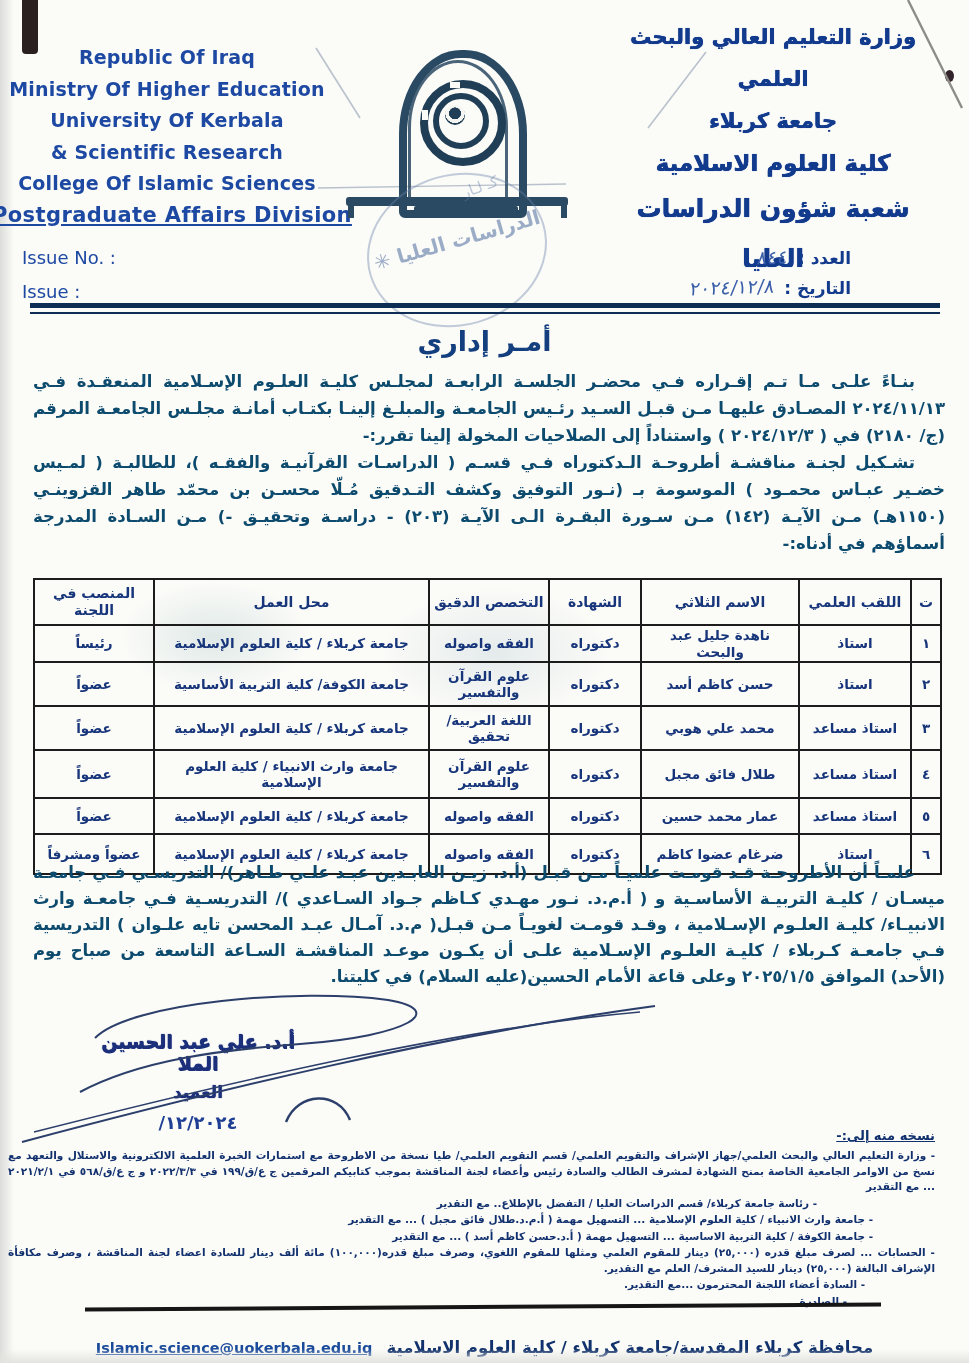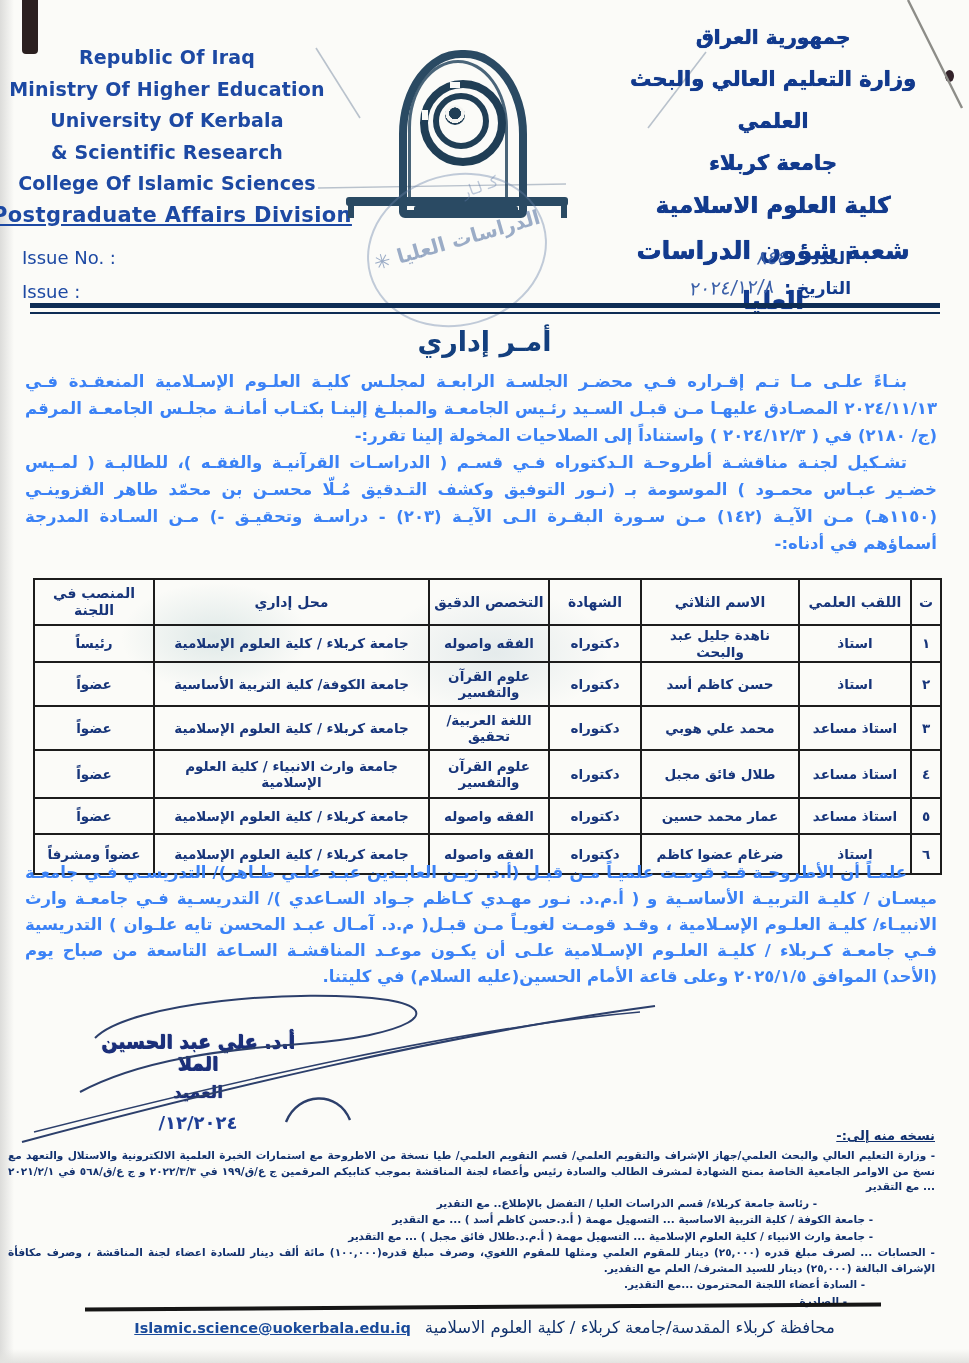--- a/index.html
+++ b/index.html
@@ -62,22 +62,22 @@
   .hand{font-family:"DejaVu Sans",sans-serif;color:#3a5fa8;font-size:19px;
     transform:skewX(-8deg) rotate(-2deg);display:inline-block;font-weight:normal;letter-spacing:2px;}
   
   .rule-top{left:30px;top:303px;width:910px;height:4px;
     border-top:5px solid #0e2d55;border-bottom:2px solid #0e2d55;}
   .rule-bottom{left:85px;top:1305px;width:796px;height:0;
     border-top:4px solid #161616;transform:rotate(-.35deg);}
   
   .doc-title{left:0;top:326px;width:100%;text-align:center;direction:rtl;
     color:#133f7e;font-size:27px;font-weight:bold;letter-spacing:1px;}
-  .body-par{right:32px;width:912px;direction:rtl;text-align:justify;
-    color:#3b82f6;font-weight:bold;font-size:16.5px;line-height:27px;}
+  .body-par{right:24px;width:912px;direction:rtl;text-align:justify;
+    color:#0c4a6e;font-weight:bold;font-size:16.5px;line-height:27px;}
   .body-par p{margin:0;text-indent:30px;}
   #p1{top:368px;}
   #p2{top:449px;}
   #p3{top:860px;line-height:26px;}
   
   .cmt-table{left:33px;top:578px;width:907px;border-collapse:collapse;direction:rtl;
     table-layout:fixed;color:#17357a;font-weight:bold;}
   .cmt-table th,.cmt-table td{border:2px solid #1c1c1c;text-align:center;vertical-align:middle;
     padding:1px 2px;font-size:13.5px;line-height:1.2;}
   .cmt-table th{font-size:14px;}
@@ -98,21 +98,21 @@
     font-weight:bold;font-size:13px;text-decoration:underline;}
   .cc-list{right:34px;left:8px;top:1148px;direction:rtl;color:#11306e;
     font-weight:bold;font-size:10.5px;line-height:15.5px;text-align:right;}
   .cc-list .item{margin-bottom:1px;}
   .cc-list .j{text-align:justify;}
   .ind1{padding-right:118px;} .ind2{padding-right:62px;} .ind3{padding-right:62px;}
   .ind4{padding-right:70px;} .ind5{padding-right:88px;}
   
   .bottom-bar{left:0;top:1318px;width:100%;display:flex;direction:rtl;
     justify-content:center;align-items:baseline;gap:14px;}
-  .bottom-ar{color:#10316b;font-weight:normal;font-size:16.5px;direction:rtl;}
+  .bottom-ar{color:#10316b;font-weight:bold;font-size:16.5px;direction:rtl;margin-top:20px;}
   .bottom-mail{color:#1a4b9b;font-size:14.5px;text-decoration:underline;direction:ltr;font-weight:bold;}
   
   .art{pointer-events:none;}
   .corner-bar{left:22px;top:0;width:16px;height:54px;background:#2b2020;border-radius:0 0 4px 4px;}
   .ink-dot{left:945px;top:70px;width:9px;height:12px;background:#33232a;border-radius:50%;}
   svg.overlay{position:absolute;left:0;top:0;pointer-events:none;}
 </style>
 </head>
 <body>
 
@@ -154,21 +154,20 @@
     <div class="abs logo-base2"></div>
     <div class="abs base-tick" style="left:348px;top:204px;"></div>
     <div class="abs base-tick" style="left:561px;top:204px;"></div>
   </div>
 
   <div class="abs stamp"></div>
   <div class="abs stamp-text2">كـ لـار</div>
   <div class="abs stamp-text">✳ الدراسات العليا</div>
 
   <div class="abs ar-header">
-    <div class="ar-h1">جمهورية العراق</div>
     <div class="ar-h2">وزارة التعليم العالي والبحث العلمي</div>
     <div class="ar-h3">جامعة كربلاء</div>
     <div class="ar-h4">كلية العلوم الاسلامية</div>
     <div class="ar-h5">شعبة شؤون الدراسات العليا</div>
   </div>
   <div class="abs ar-meta">
     <div class="row">
       <span class="lbl">العدد :</span>
       <span class="hand">٨٤٤</span>
     </div>
@@ -202,21 +201,21 @@
         <col class="c-work">
         <col class="c-role">
     </colgroup>
     <tbody>
         <tr class="hrow">
       <th>ت</th>
       <th>اللقب العلمي</th>
       <th>الاسم الثلاثي</th>
       <th>الشهادة</th>
       <th>التخصص الدقيق</th>
-      <th>محل إداري</th>
+      <th>محل العمل</th>
       <th>المنصب في اللجنة</th>
     </tr>
     <tr class="r1">
       <td>١</td>
       <td>استاذ</td>
       <td>ناهدة جليل عبد والبحث</td>
       <td>دكتوراه</td>
       <td>الفقه واصوله</td>
       <td>جامعة كربلاء / كلية العلوم الإسلامية</td>
       <td>رئيساً</td>
@@ -283,22 +282,22 @@
     <path d="M 22 1142 C 210 1092, 440 1035, 655 1006" fill="none" stroke="#2c3f6b" stroke-width="2"></path>
     <path d="M 34 1132 C 230 1082, 460 1028, 640 1012" fill="none" stroke="#2c3f6b" stroke-width="1.6"></path>
     <path d="M 95 1038 C 130 1002, 300 988, 388 1000 C 448 1010, 410 1036, 300 1044 C 220 1050, 140 1060, 80 1092" fill="none" stroke="#2c3f6b" stroke-width="2"></path>
     <path d="M 286 1122 C 298 1092, 338 1090, 350 1120" fill="none" stroke="#2c3f6b" stroke-width="2.4"></path>
   </svg>
 
   <div class="abs cc-head">نسخه منه إلى:-</div>
   <div class="abs cc-list">
     <div class="item j">- وزارة التعليم العالي والبحث العلمي/جهاز الإشراف والتقويم العلمي/ قسم التقويم العلمي/ طيا نسخة من الاطروحة مع استمارات الخبرة العلمية الالكترونية  والاستلال والتعهد مع نسخ من الاوامر الجامعية الخاصة بمنح الشهادة لمشرف الطالب والسادة رئيس وأعضاء لجنة المناقشة بموجب كتابيكم المرقمين ج ع/ق/١٩٩ في ٢٠٢٢/٣/٣  و ج ع/ق/٥٦٨ في ٢٠٢١/٢/١ ... مع التقدير</div>
     <div class="item ind1">- رئاسة جامعة كربلاء/ قسم الدراسات العليا / التفضل بالإطلاع.. مع التقدير</div>
+    <div class="item ind3">- جامعة وارث الانبياء / كلية العلوم الإسلامية  ... التسهيل مهمة ( أ.م.د.طلال فائق مجبل ) ... مع التقدير</div>
     <div class="item ind2">- جامعة الكوفة / كلية التربية الاساسية ... التسهيل مهمة ( أ.د.حسن كاظم أسد ) ... مع التقدير</div>
-    <div class="item ind3">- جامعة وارث الانبياء / كلية العلوم الإسلامية  ... التسهيل مهمة ( أ.م.د.طلال فائق مجبل ) ... مع التقدير</div>
     <div class="item j">- الحسابات ... لصرف مبلغ قدره (٢٥,٠٠٠) دينار للمقوم العلمي ومثلها للمقوم اللغوي، وصرف مبلغ قدره(١٠٠,٠٠٠) مائة ألف دينار للسادة اعضاء لجنة المناقشة ، وصرف مكافأة الإشراف البالغة (٢٥,٠٠٠) دينار للسيد المشرف/ العلم مع التقدير.</div>
     <div class="item ind4">- السادة أعضاء اللجنة المحترمون ...مع التقدير.</div>
     <div class="item ind5">- الصادرة.</div>
   </div>
 
   <div class="abs rule-bottom"></div>
   <div class="abs bottom-bar">
     <span class="bottom-ar">محافظة كربلاء المقدسة/جامعة كربلاء / كلية العلوم الاسلامية</span>
     <a class="bottom-mail" href="#">Islamic.science@uokerbala.edu.iq</a>
   </div>

